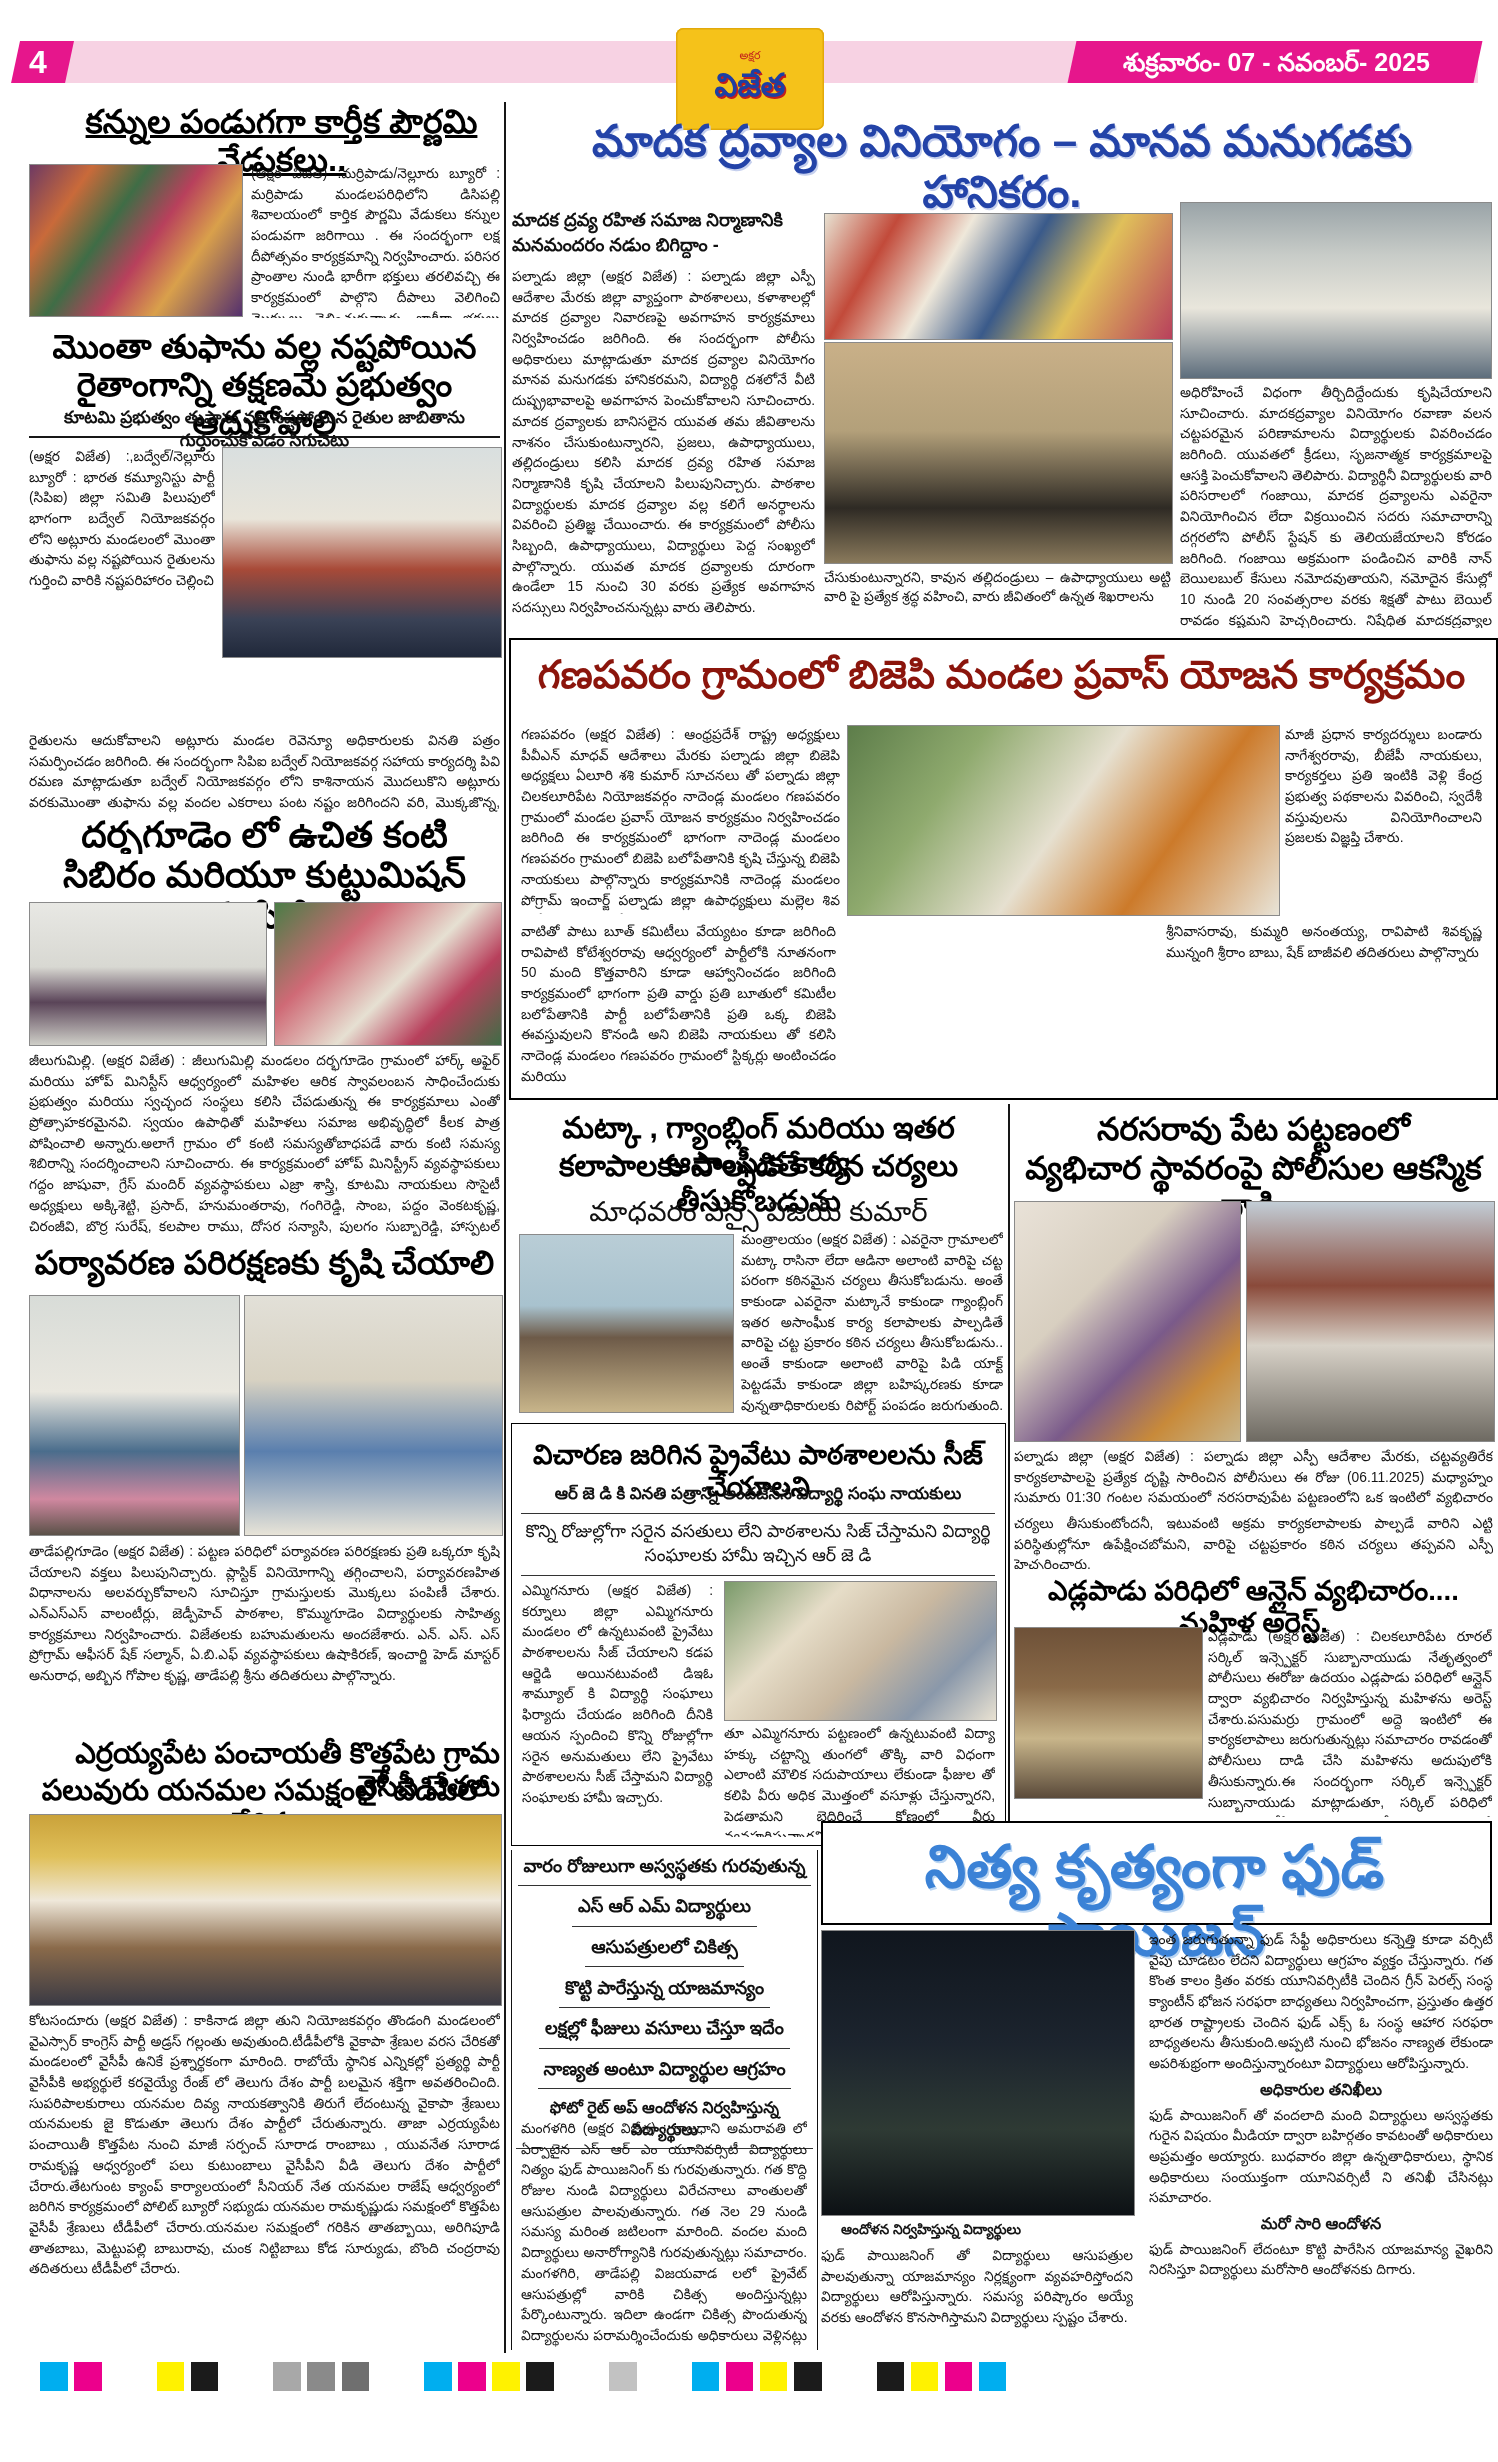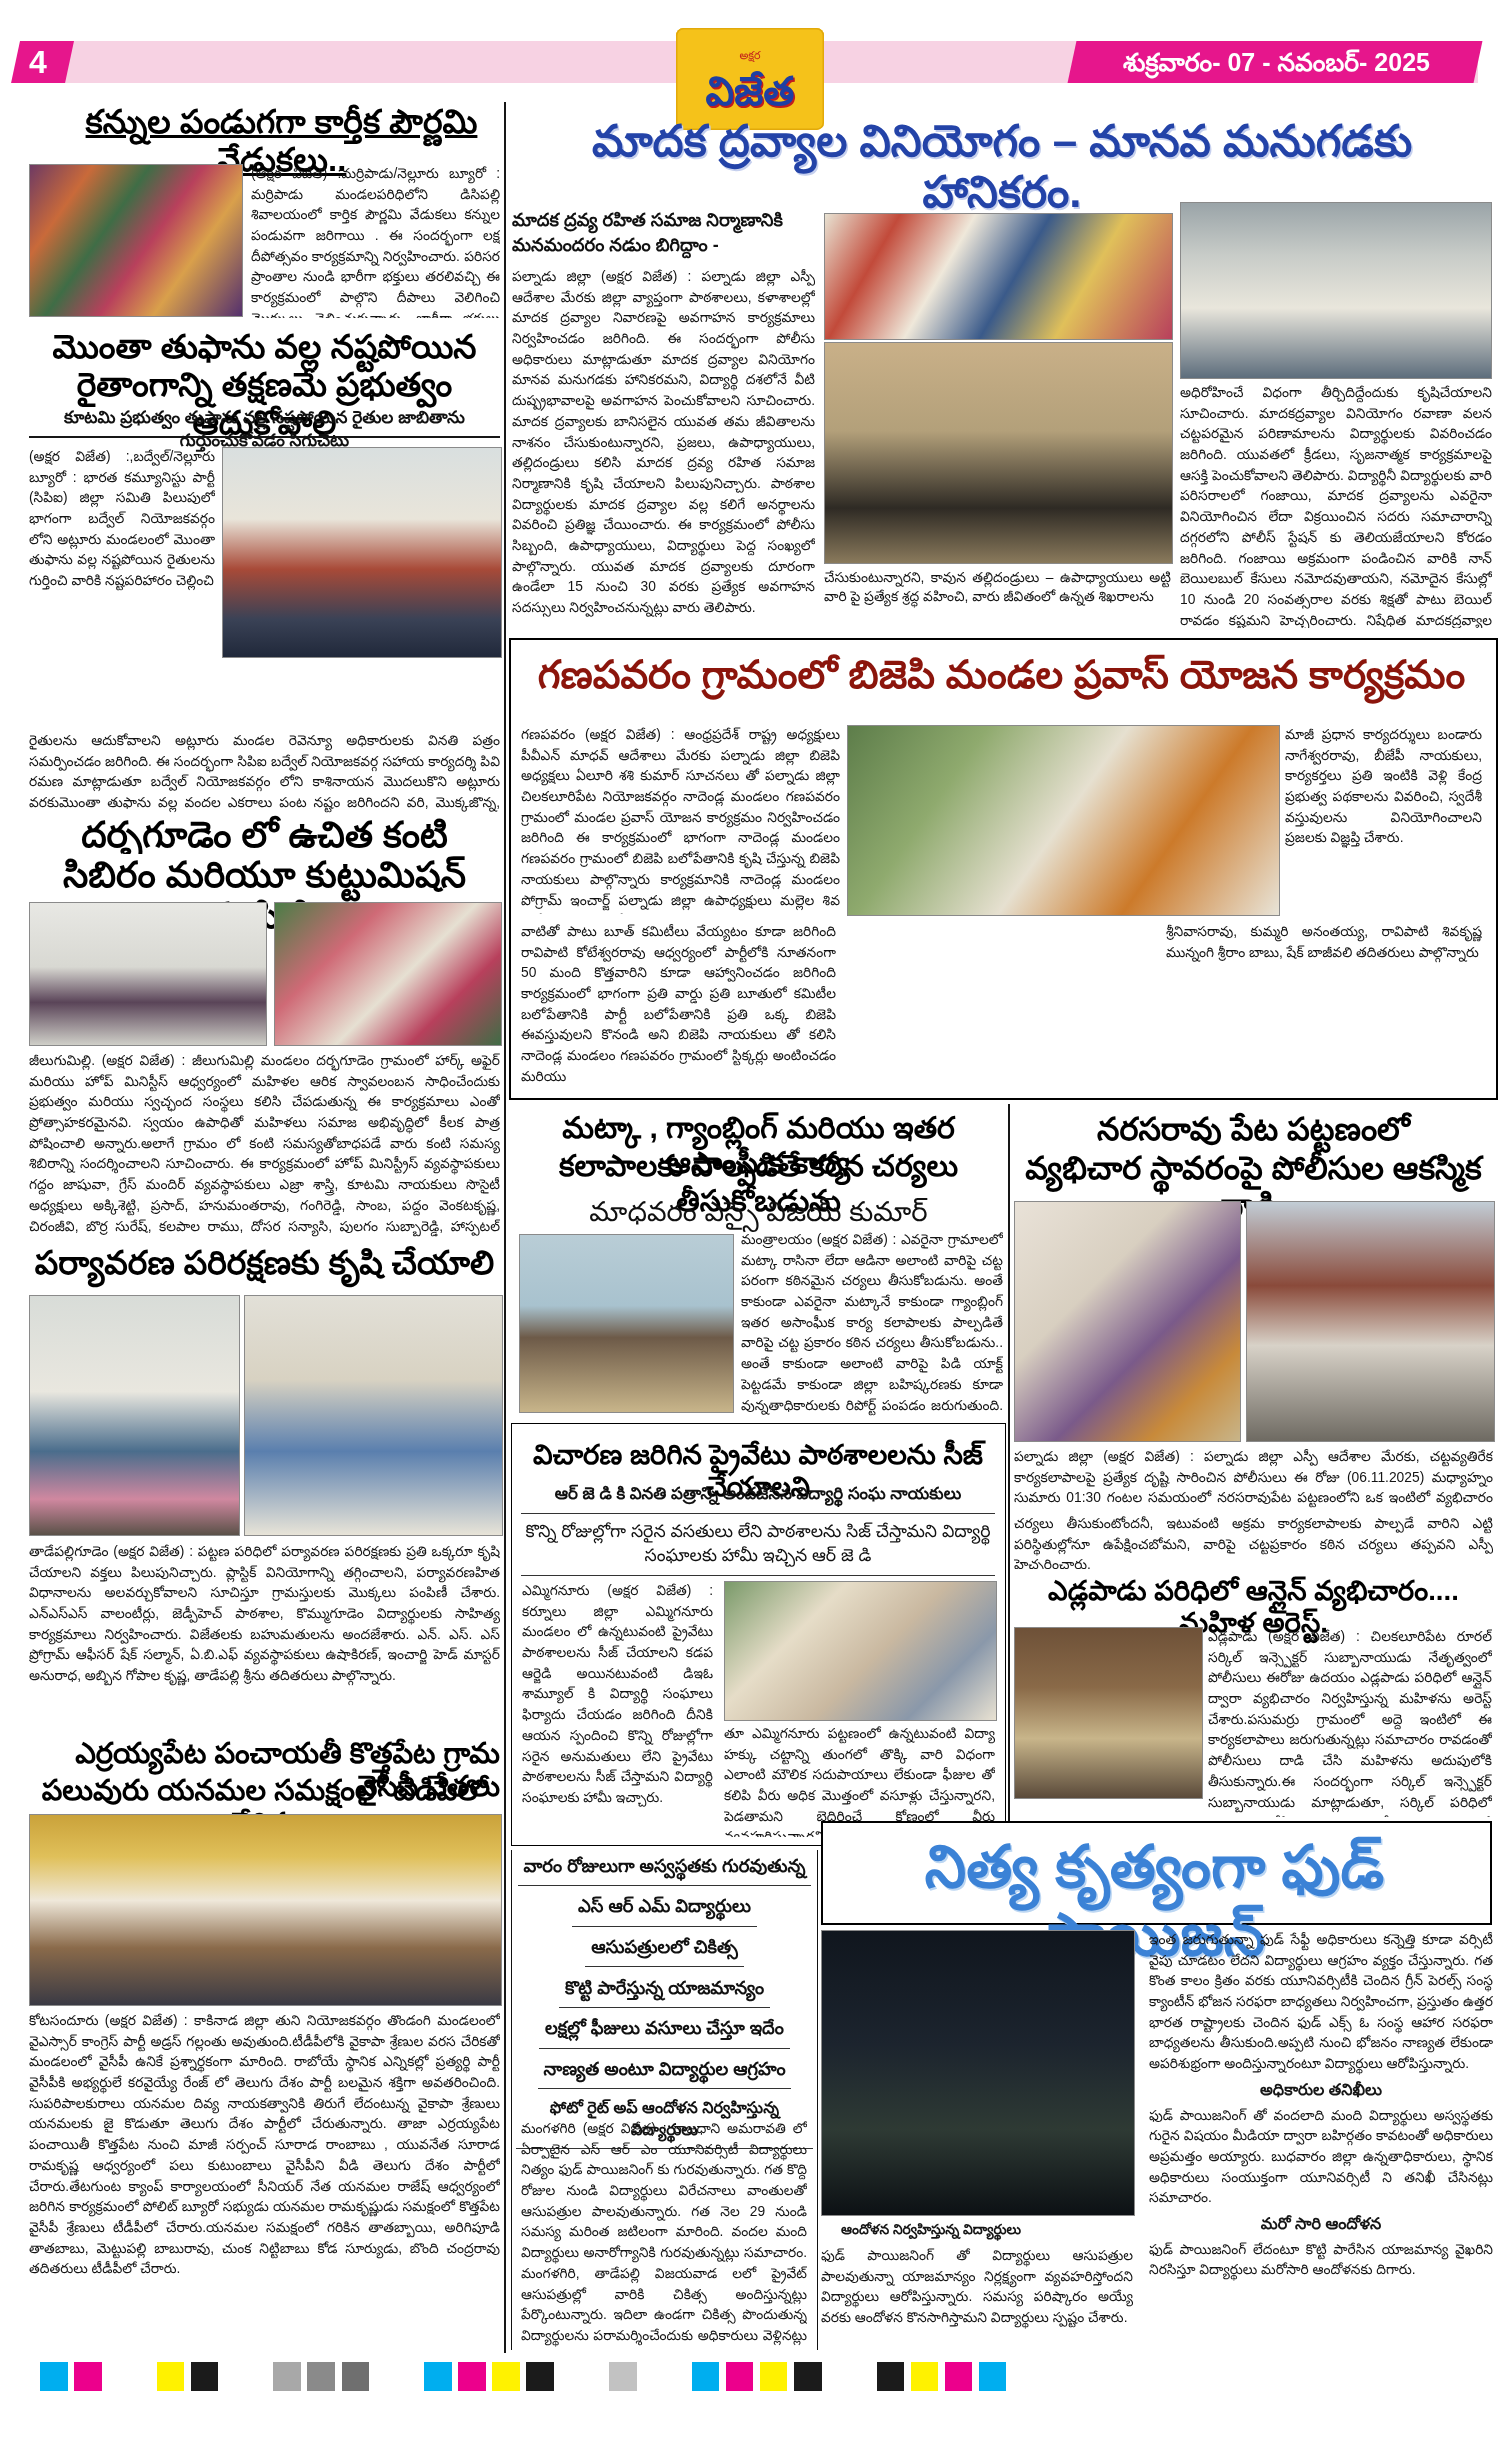--- a/index.html
+++ b/index.html
@@ -8,21 +8,21 @@
   
   .band{position:absolute;left:20px;top:41px;width:1458px;height:42px;background:#f7d2e3;}
   .badge{position:absolute;top:41px;height:42px;background:#e6168c;}
   .badge.skL{left:20px;width:54px;transform:skewX(-12deg);transform-origin:top;}
   .badge.skR{left:1072px;width:406px;transform:skewX(-12deg);}
   .pageno{position:absolute;left:29px;top:44px;font-size:32px;font-weight:bold;color:#fff;}
   .datebar{position:absolute;left:1088px;top:48px;width:377px;text-align:center;font-size:25px;font-weight:bold;color:#fff;}
   .masthead{position:absolute;left:676px;top:27.6px;width:148px;height:102px;background:#f5c21a;border-radius:7.3px;
             text-align:center;box-shadow:0 0 0 1.5px #e2a90a inset;}
   .masthead .tag{font-size:11px;color:#c21d1d;font-weight:normal;margin-top:21px;}
-  .masthead .ttl{font-size:40px;font-weight:bold;color:#1d3fa3;text-shadow:1.5px 1.5px 0 #c21d1d;line-height:1.35;}
+  .masthead .ttl{font-size:32px;font-weight:bold;color:#1d3fa3;text-shadow:1.5px 1.5px 0 #c21d1d;line-height:1.35;}
   
   .vrule{position:absolute;width:1.5px;background:#161616;}
   .hrule{position:absolute;height:1.5px;background:#161616;}
   
   .hl{position:absolute;text-align:center;font-weight:bold;color:#000;line-height:1.15;}
   .hl.blue{color:#2343a8;text-shadow:1.5px 1.5px 0 #c6d0ee;}
   .hl.maroon{color:#8b150c;}
   .hl.sky{color:#3b82d6;text-shadow:1.5px 1.5px 0 #bcd6f2;}
   .sub{position:absolute;text-align:center;font-weight:bold;color:#111;}
   .sub.norm{font-weight:normal;}

